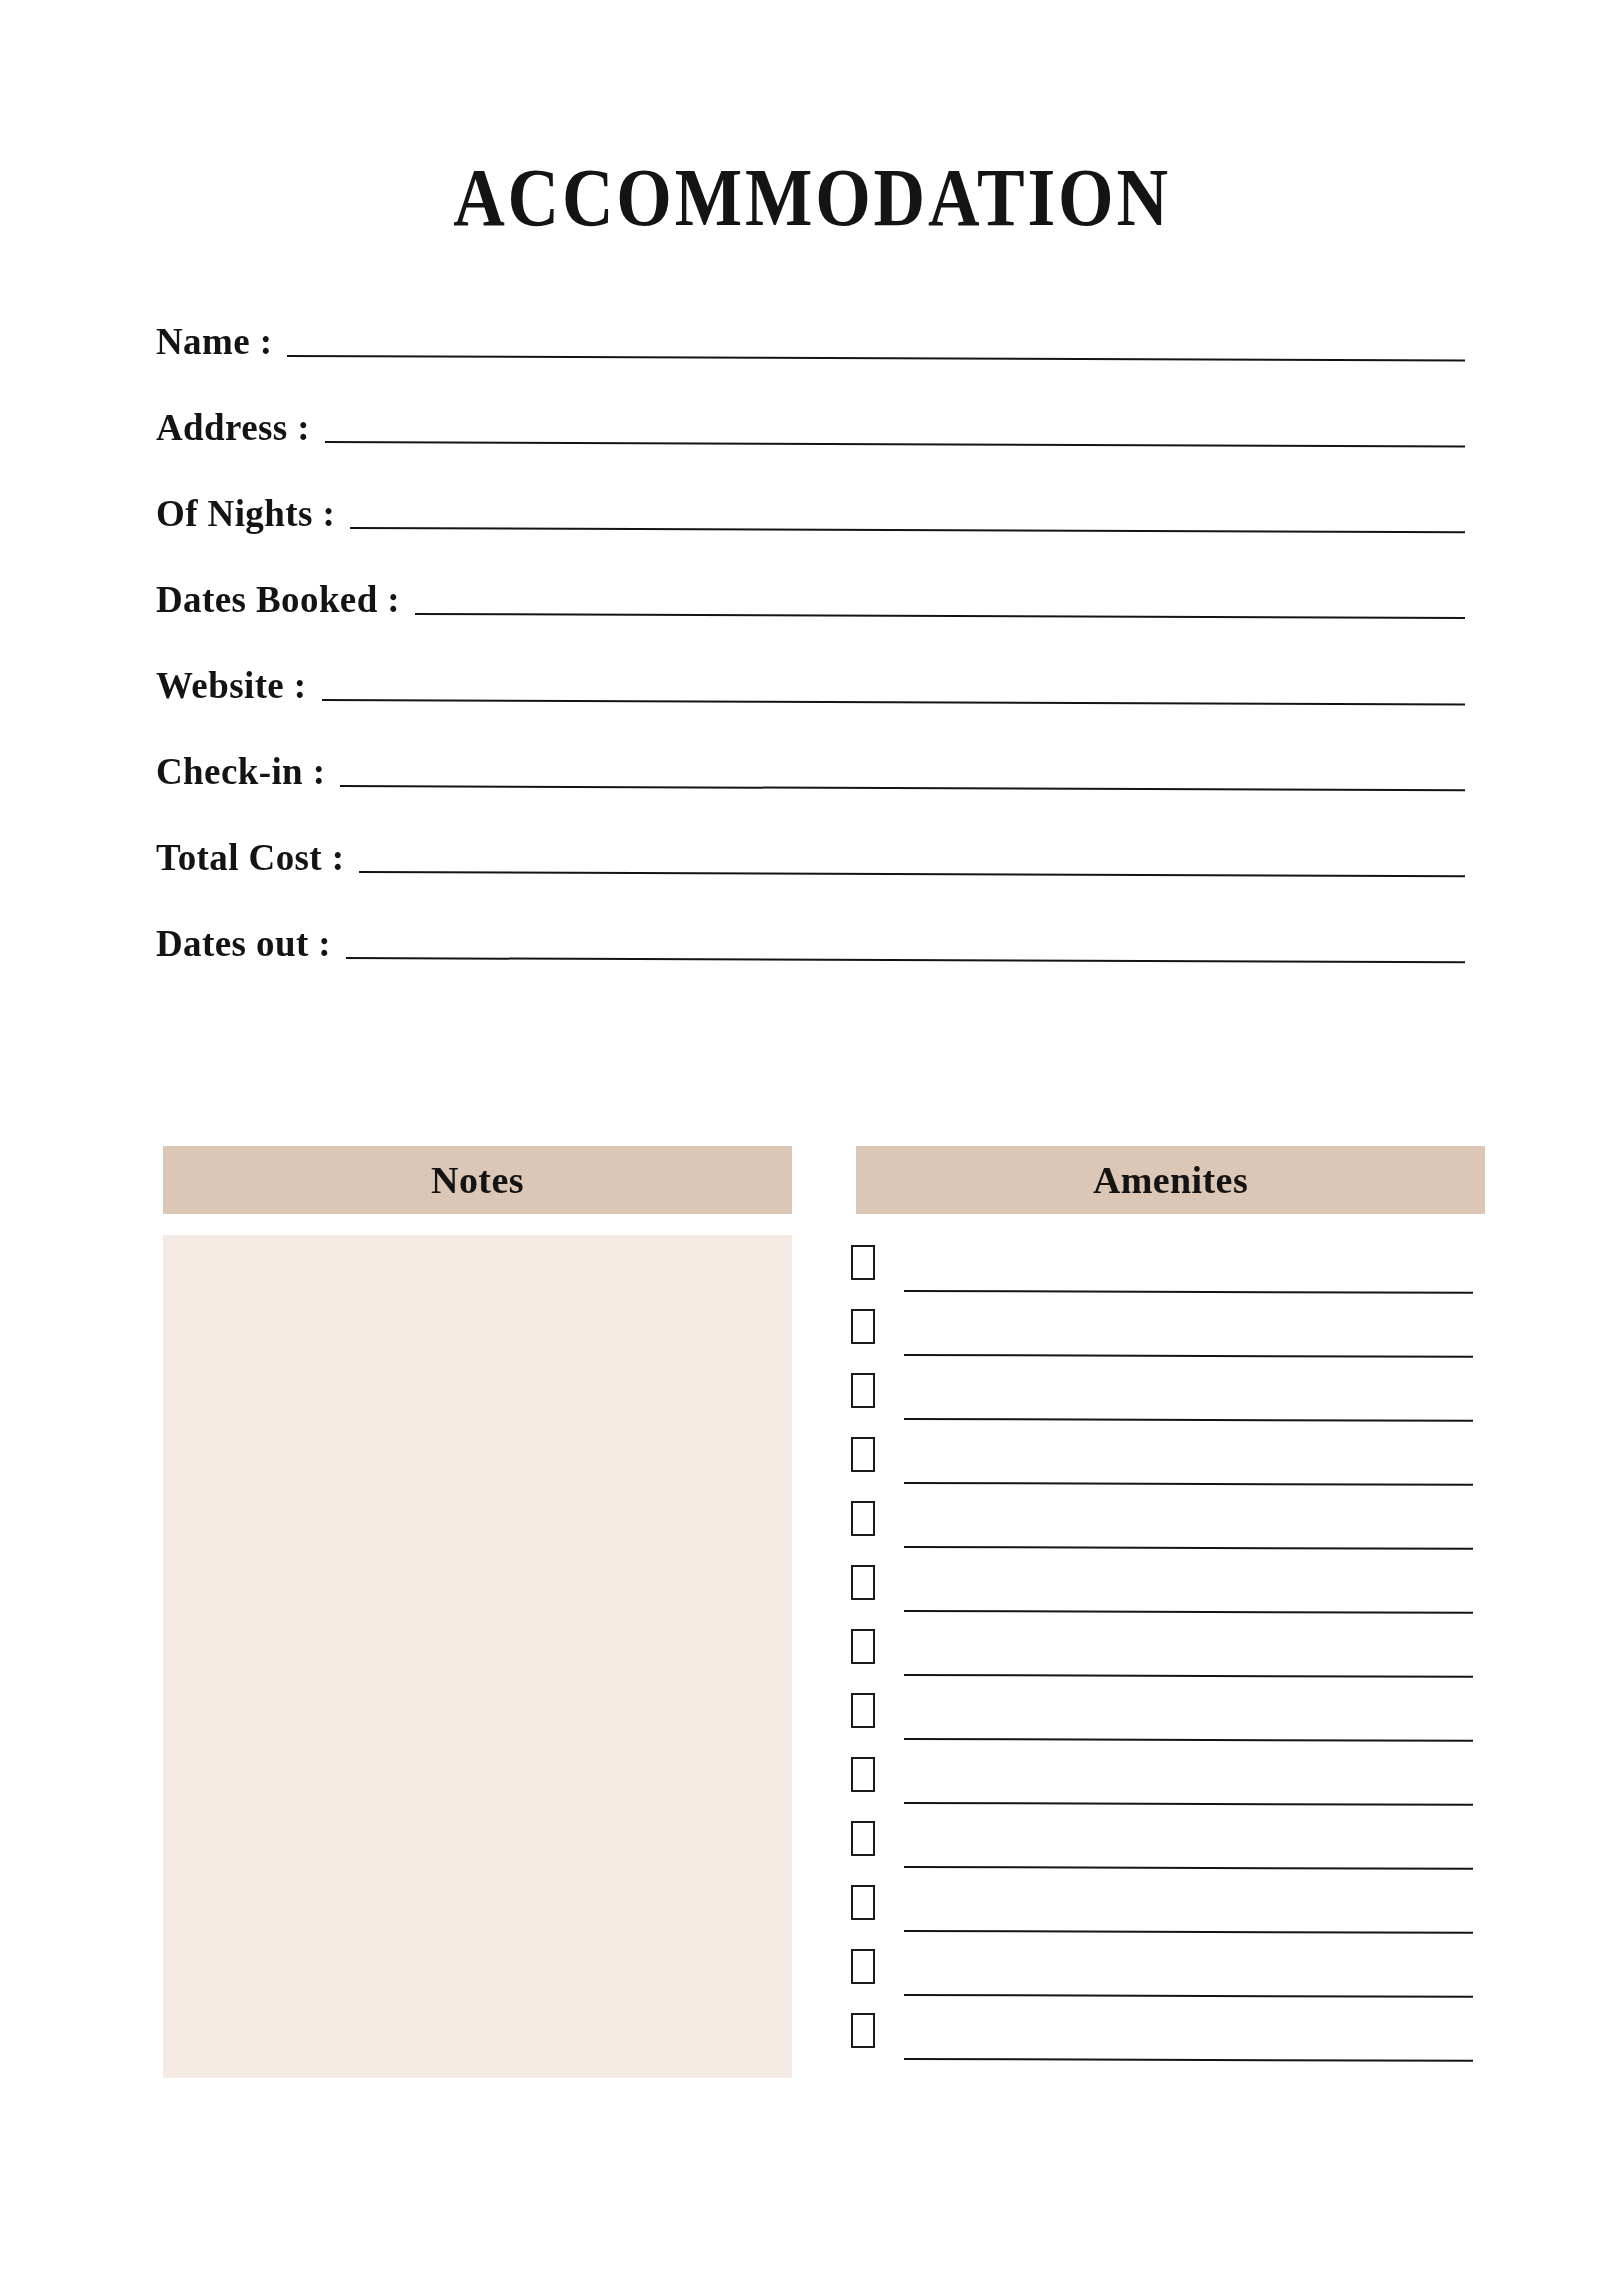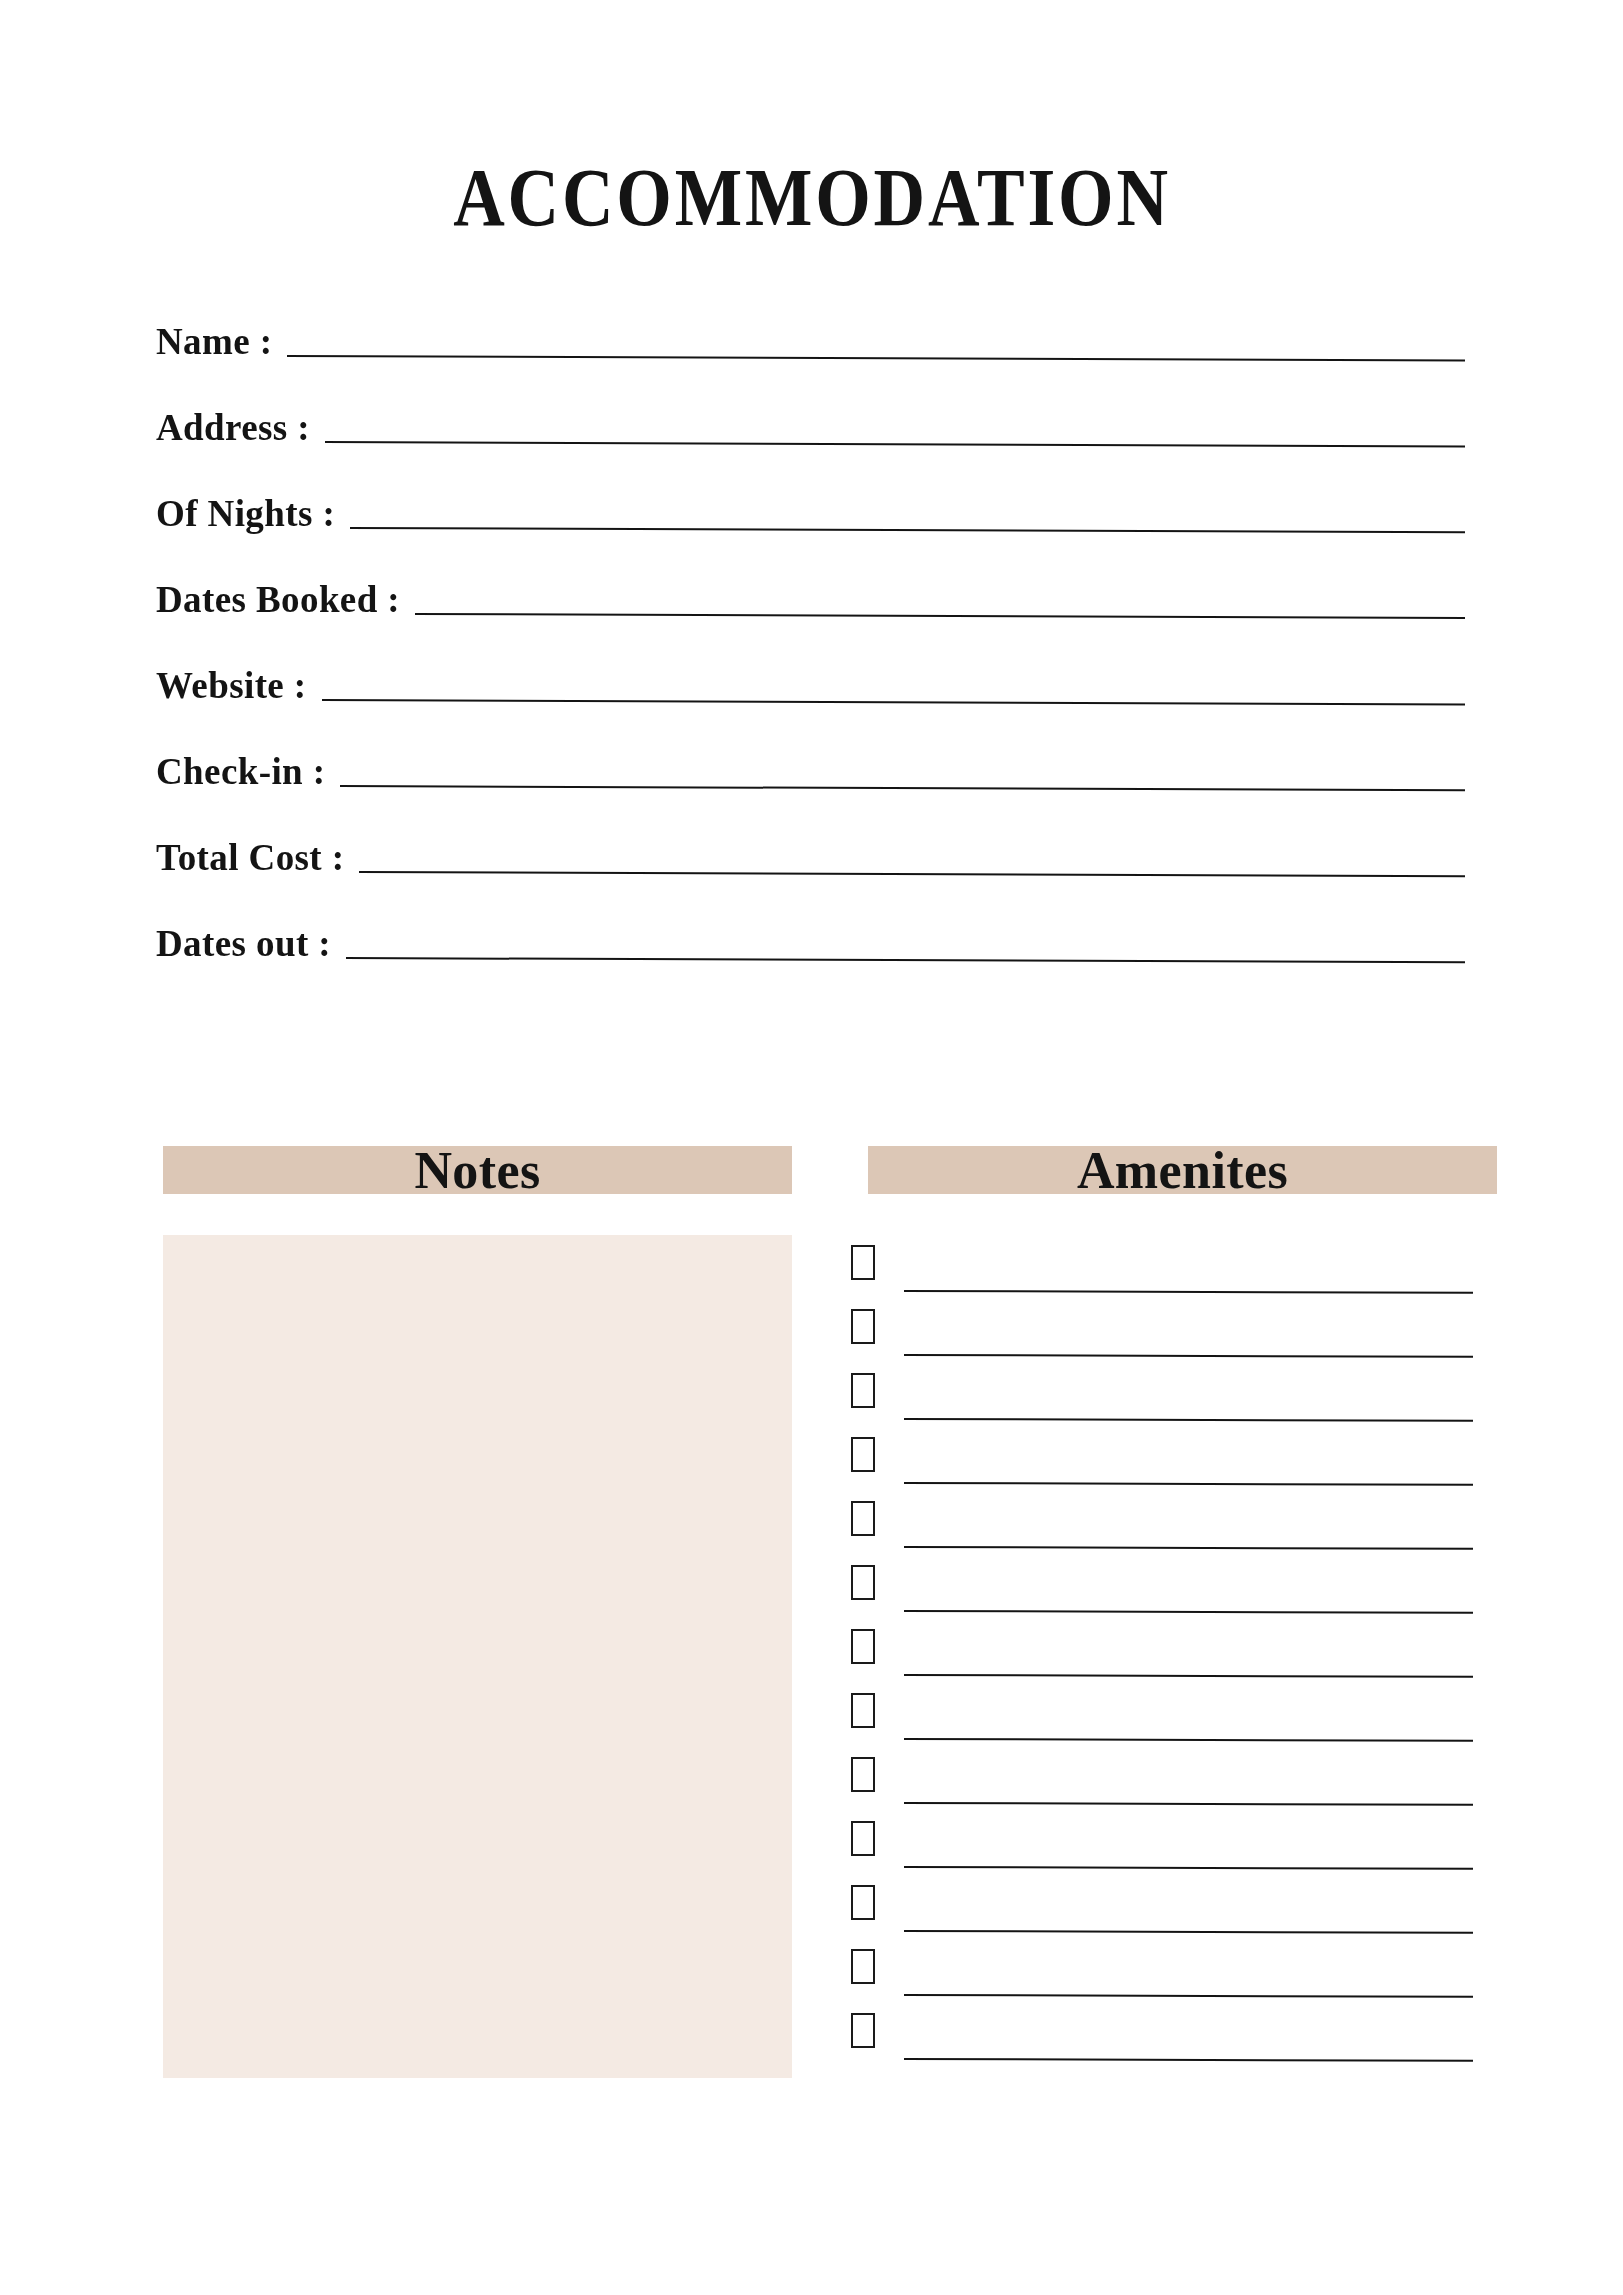--- a/index.html
+++ b/index.html
@@ -61,31 +61,31 @@
     height: 0;
     transform: rotate(0.22deg);
     transform-origin: left bottom;
     cursor: text;
   }
 
   
   .bar {
     position: absolute;
     top: 1146px;
-    height: 48px;
+    height: 68px;
     background: #dcc7b6;
     display: flex;
     align-items: center;
     justify-content: center;
-    font-size: 52px;
+    font-size: 38px;
     font-weight: 700;
     letter-spacing: 0.4px;
   }
   .notes-bar { left: 163px; width: 629px; }
-  .amenities-bar { left: 856px; width: 629px; margin-left: 12px; }
+  .amenities-bar { left: 856px; width: 629px; }
 
   
   .notes-body {
     position: absolute;
     left: 163px;
     top: 1235px;
     width: 629px;
     height: 843px;
     background: #f4eae3;
     cursor: text;

